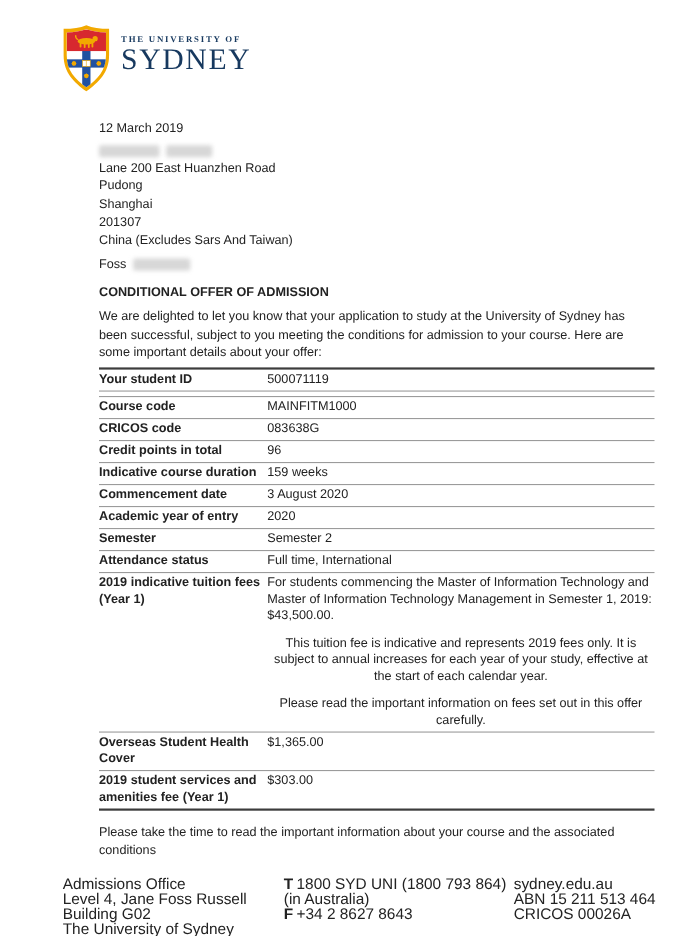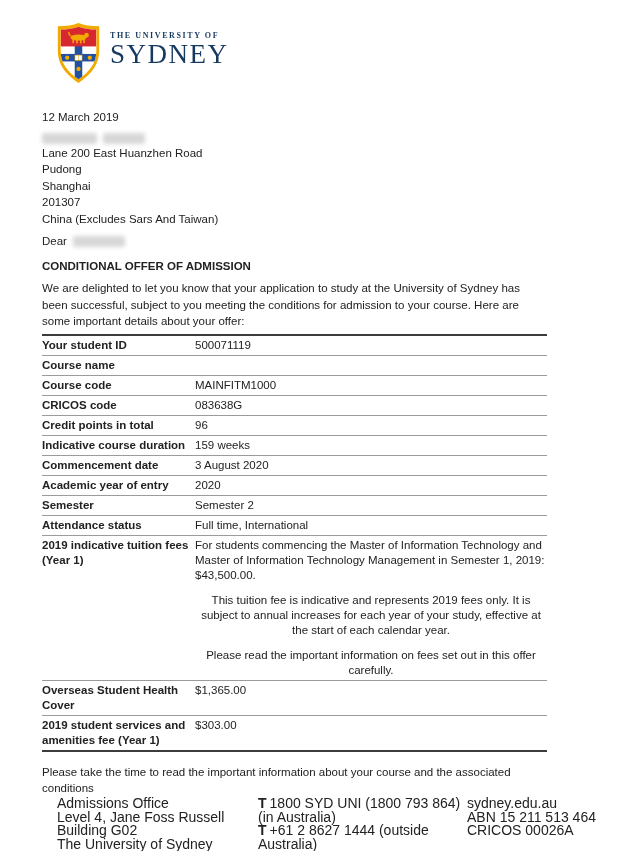--- a/index.html
+++ b/index.html
@@ -12,21 +12,21 @@
     font-family:"Liberation Sans", sans-serif;
     color:#222;
   }
   
   .logo-row { display:flex; padding:22px 0 0 55px; height:85px; }
   .crest { width:47px; height:62px; }
   .wordmark { margin:9px 0 0 8px; color:#17395F; font-family:"Liberation Serif", serif; }
   .wm-top { font-size:8px; letter-spacing:1.6px; font-weight:bold; }
   .wm-main { font-size:27px; line-height:27px; letter-spacing:1.5px; margin-top:1px; }
   
-  .content { margin-left:42px; width:505px; font-size:11.5px; line-height:16.5px; }
+  .content { margin-left:90px; width:505px; font-size:11.5px; line-height:16.5px; }
   .date { margin-top:24px; }
   .redact-line { margin-top:4px; height:12px; }
   .blob { display:inline-block; background:#d7d7d7; filter:blur(2px); border-radius:2px; vertical-align:middle; height:11px; }
   .blob-a { width:55px; } .blob-b { width:42px; margin-left:6px; }
   .blob-dear { width:52px; margin-left:6px; }
   .address { margin-top:3px; }
   .salutation { margin-top:6px; }
   .heading { margin-top:8px; font-weight:bold; }
   .intro { margin-top:6px; }
   
@@ -124,34 +124,33 @@
 
     <div class="address">
         <div class="addr-line">Lane 200 East Huanzhen Road</div>
         <div class="addr-line">Pudong</div>
         <div class="addr-line">Shanghai</div>
         <div class="addr-line">201307</div>
         <div class="addr-line">China (Excludes Sars And Taiwan)</div>
       </div>
 
     <div class="salutation">
-      <span>Dear</span><span class="blob blob-dear"></span>
+      <span>Foss</span><span class="blob blob-dear"></span>
     </div>
 
     <div class="heading">CONDITIONAL OFFER OF ADMISSION</div>
 
     <p class="intro">We are delighted to let you know that your application to study at the University of Sydney has been successful, subject to you meeting the conditions for admission to your course. Here are some important details about your offer:</p>
 
     <div class="offer-table">
         <div class="trow">
           <div class="tlabel">Your student ID</div>
           <div class="tvalue">500071119</div>
         </div>
         <div class="trow">
-          <div class="tlabel">Course name</div>
         </div>
         <div class="trow">
           <div class="tlabel">Course code</div>
           <div class="tvalue">MAINFITM1000</div>
         </div>
         <div class="trow">
           <div class="tlabel">CRICOS code</div>
           <div class="tvalue">083638G</div>
         </div>
         <div class="trow">
@@ -201,21 +200,20 @@
 
   <div class="footer">
     <div class="fcol1">
         <div class="fline">Admissions Office</div>
         <div class="fline">Level 4, Jane Foss Russell Building G02</div>
         <div class="fline">The University of Sydney</div>
         <div class="fline">NSW 2006 Australia</div>
       </div>
     <div class="fcol2">
         <div class="fline"><span class="fprefix">T</span><span>1800 SYD UNI (1800 793 864) (in Australia)</span></div>
-        <div class="fline"><span class="fprefix">T</span><span>+61 2 8627 1444 (outside Australia)</span></div>
         <div class="fline"><span class="fprefix">F</span><span>+34 2 8627 8643</span></div>
       </div>
     <div class="fcol3">
         <div class="fline">sydney.edu.au</div>
         <div class="fline">ABN 15 211 513 464</div>
         <div class="fline">CRICOS 00026A</div>
       </div>
   </div>
 
 </div>

